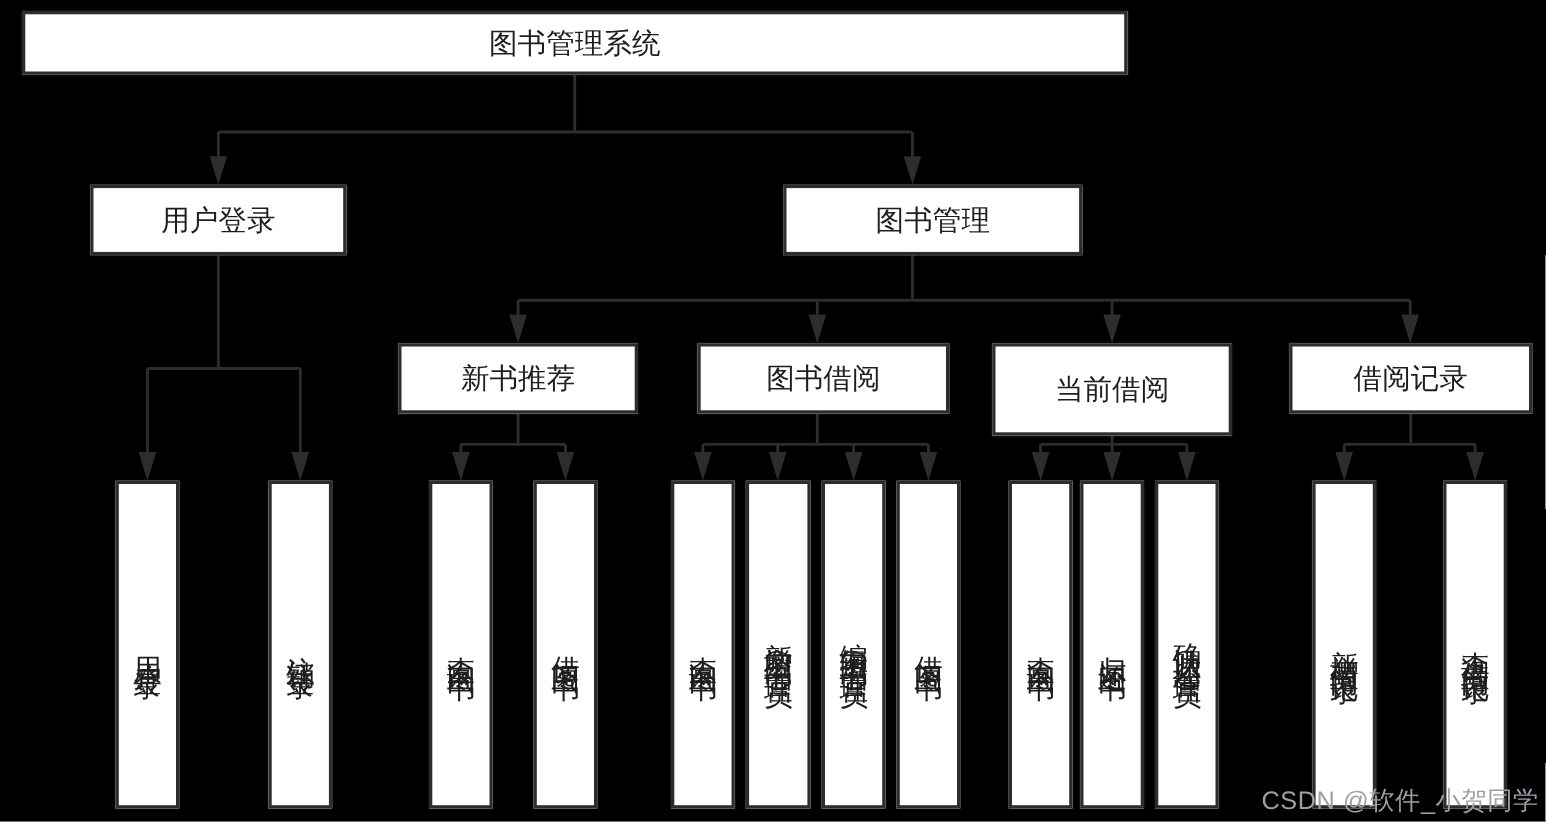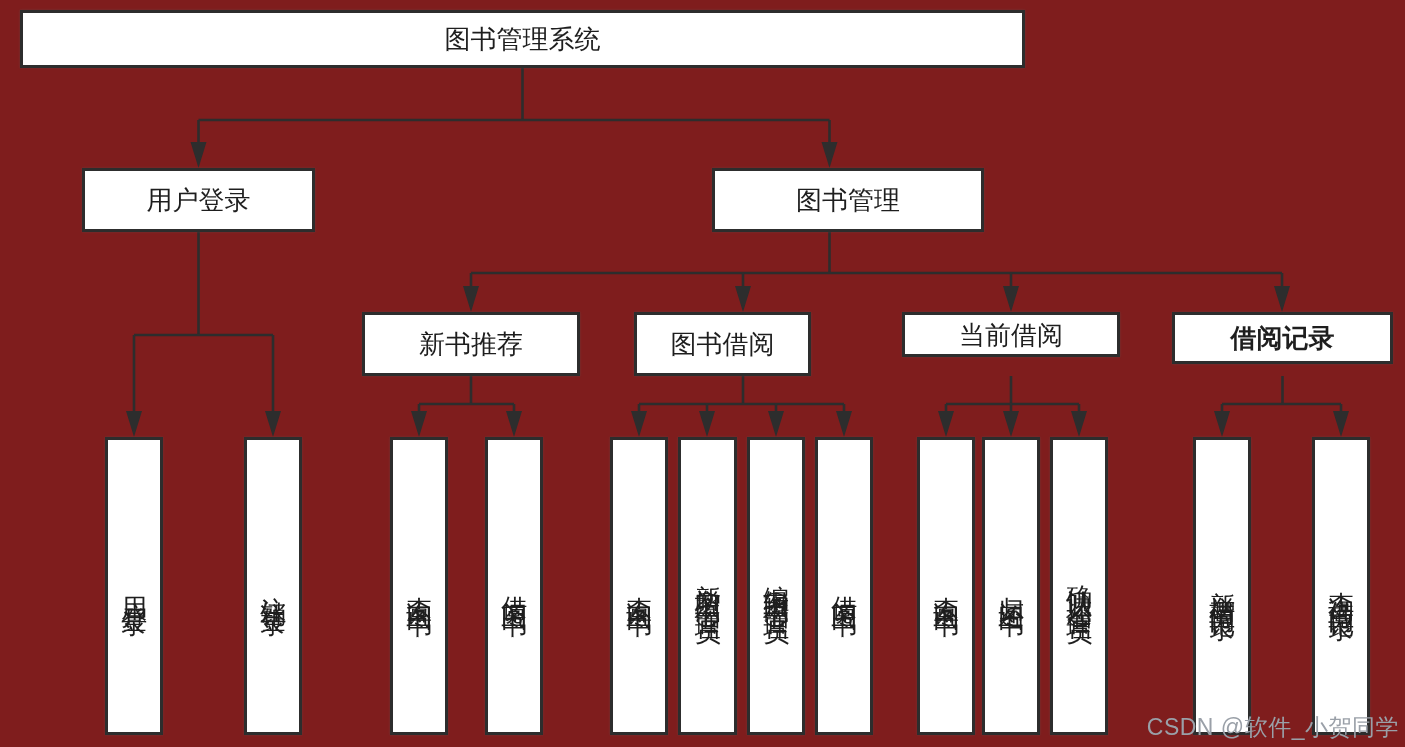--- a/index.html
+++ b/index.html
@@ -5,21 +5,21 @@
   html, body {
     margin: 0;
     padding: 0;
     background: #ffffff;
     font-family: "Liberation Sans", "DejaVu Sans", sans-serif;
   }
   .canvas {
     position: relative;
     width: 1405px;
     height: 747px;
-    background: #7f1d1d;
+    background: #000000;
     overflow: hidden;
   }
   .wires {
     position: absolute;
     left: 0;
     top: 0;
     z-index: 0;
     pointer-events: none;
   }
   .node {
@@ -152,27 +152,27 @@
   <div class="node" style="left:82px; top:168px; width:233px; height:64px;">
     <span>用户登录</span>
   </div>
   <div class="node" style="left:712px; top:168px; width:272px; height:64px;">
     <span>图书管理</span>
   </div>
 
   <div class="node" style="left:362px; top:312px; width:218px; height:64px;">
     <span>新书推荐</span>
   </div>
-  <div class="node" style="left:634px; top:312px; width:177px; height:64px;">
+  <div class="node" style="left:634px; top:312px; width:229px; height:64px;">
     <span>图书借阅</span>
   </div>
-  <div class="node" style="left:902px; top:312px; width:218px; height:45px;">
+  <div class="node" style="left:902px; top:312px; width:218px; height:84px;">
     <span>当前借阅</span>
   </div>
-  <div class="node" style="left:1172px; top:312px; width:221px; height:52px;font-weight:bold;">
+  <div class="node" style="left:1172px; top:312px; width:221px; height:64px;">
     <span>借阅记录</span>
   </div>
 
   <div class="node leaf" style="left:105px; top:437px; width:58px; height:298px;">
     <span class="vlabel">用户登录</span>
   </div>
   <div class="node leaf" style="left:244px; top:437px; width:58px; height:298px;">
     <span class="vlabel">注销登录</span>
   </div>
 

